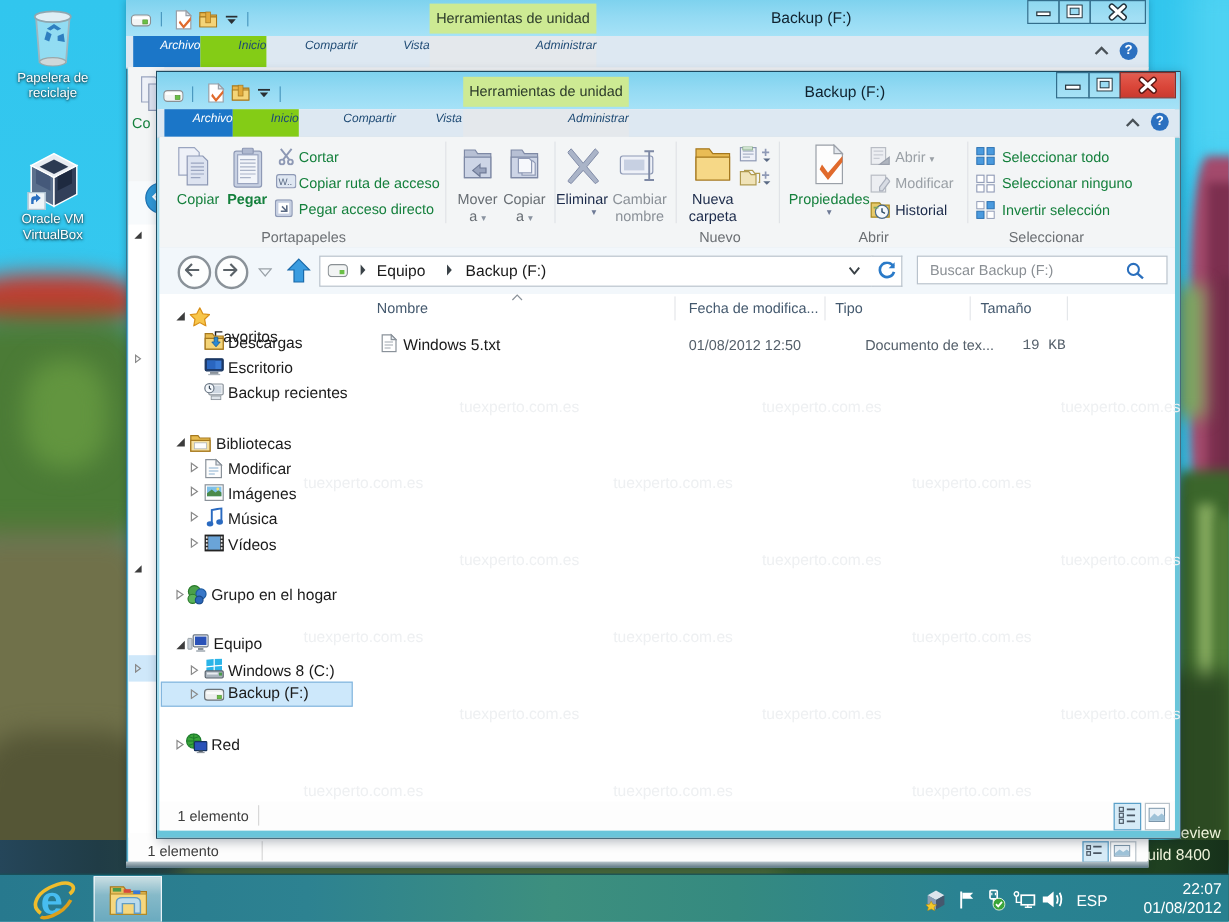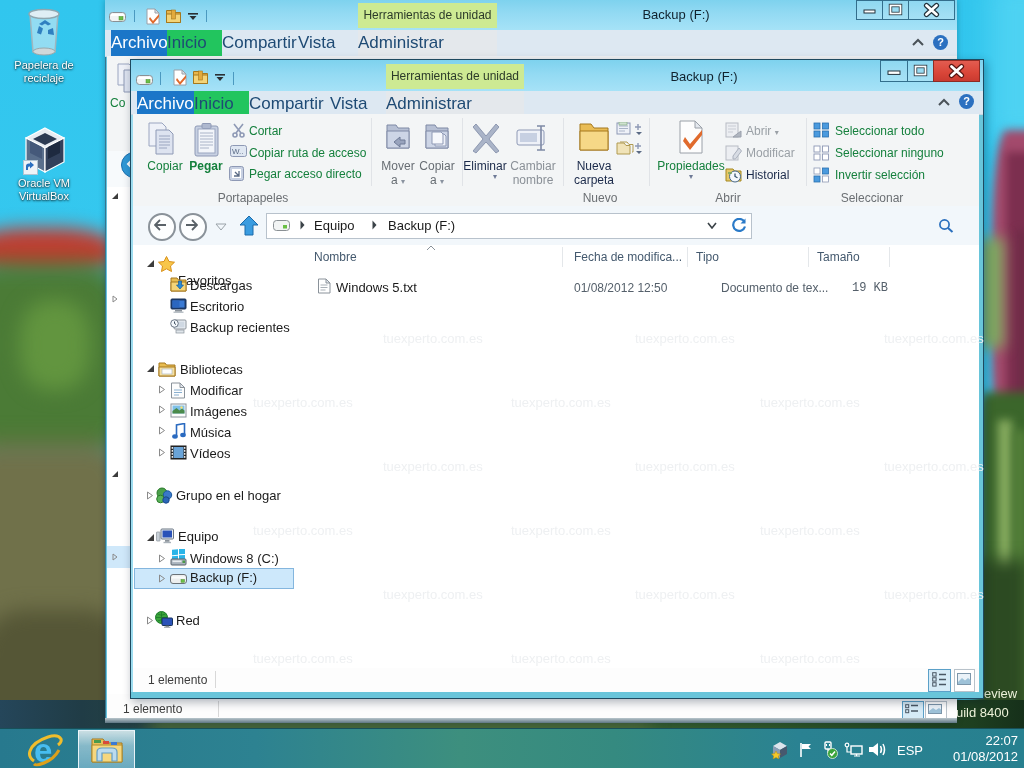--- a/index.html
+++ b/index.html
@@ -7,24 +7,24 @@
 .abs{position:absolute;}
 
 .blob{position:absolute;filter:blur(14px);}
 
 #bwin{position:absolute;left:105px;top:0;width:852px;height:723px;
  background:#f2f5f7;box-shadow:inset 0 0 0 1px #37758f, inset 2px 0 0 #66c4de, 0 0 6px rgba(0,30,50,.3);}
 #fwin{position:absolute;left:130px;top:59px;width:852px;height:638px;
  background:#fff;border:1px solid #1e4a60;box-shadow:2px 3px 9px rgba(0,20,40,.32);}
 .titlebar{position:absolute;left:0;top:0;right:0;background:linear-gradient(180deg,#7ed2ee 0%,#93daf3 45%,#a6e2f7 100%);}
 .tabrow{position:absolute;left:0;right:0;background:#dde8f2;border-bottom:1px solid #c8d6e2;}
-.tab{position:absolute;top:0;bottom:0;text-align:left;color:#1e4a74;font-size:17px;}
+.tab{position:absolute;top:0;bottom:0;text-align:right;color:#1e4a74;font-size:10px;font-style:italic;}
 .tab span{position:relative;top:3px;}
 .tabblue{background:#1b76c8;color:#fff;}
-.tabactive{background:#22c55e;}
+.tabactive{background:#84cc16;}
 .greenpill{position:absolute;background:#cdea93;color:#2c3b2a;font-size:12px;text-align:center;}
 .qat-sep{position:absolute;width:1px;background:#4b99c0;}
 .winbtn{position:absolute;border:1px solid #336e8c;background:rgba(255,255,255,0.12);}
 
 .ribbon{position:absolute;background:#f3f5f6;border-bottom:1px solid #d9dee3;}
 .rlabel{position:absolute;color:#6b6f73;font-size:12px;text-align:center;}
 .rsep{position:absolute;width:1px;background:#e0e3e7;}
 .rtext{position:absolute;color:#15803d;font-size:12px;}
 .rgray{color:#9aa0a6;}
 
@@ -430,20 +430,21 @@
         </svg>
       <div class="abs" style="left:255px;top:12px;font-size:13px;color:#1a1a1a;">Backup (F:)</div>
       <svg class="abs" style="left:574px;top:16px;" width="10" height="7" viewBox="0 0 10 7">
           <path d="M1 1 L5 6 L9 1" fill="none" stroke="#3a4247" stroke-width="1.6"></path>
         </svg>
       <div class="addrbox" style="left:593px;top:7px;width:25px;height:24px;border-left:none;"></div>
       <svg class="abs" style="left:598px;top:12px;" width="16" height="15" viewBox="0 0 16 15">
           <path d="M13.5 4 A6 6 0 1 0 14 8.5" fill="none" stroke="#2a7ac8" stroke-width="2.2"></path>
           <path d="M14.5 0.5 L14.5 5.5 L9.5 5.5 Z" fill="#2a7ac8"></path>
         </svg>
+      <div class="searchbox" style="left:631px;top:7px;width:197px;height:22px;line-height:22px;padding-left:10px;">Buscar Backup (F:)</div>
       <svg class="abs" style="left:805px;top:12px;" width="16" height="15" viewBox="0 0 16 15">
           <circle cx="6.5" cy="6.5" r="4.6" fill="none" stroke="#2a6fbd" stroke-width="1.7"></circle>
           <path d="M10 10 L14.5 14" stroke="#2a6fbd" stroke-width="2"></path>
         </svg>
     </div>
     <div id="content" class="abs" style="left:2px;top:185px;width:846px;height:423px;background:#fff;">
 
       <div class="wm" style="left:250px;top:86px;">tuexperto.com.es</div>
         <div class="wm" style="left:502px;top:86px;">tuexperto.com.es</div>
         <div class="wm" style="left:751px;top:86px;">tuexperto.com.es</div>

